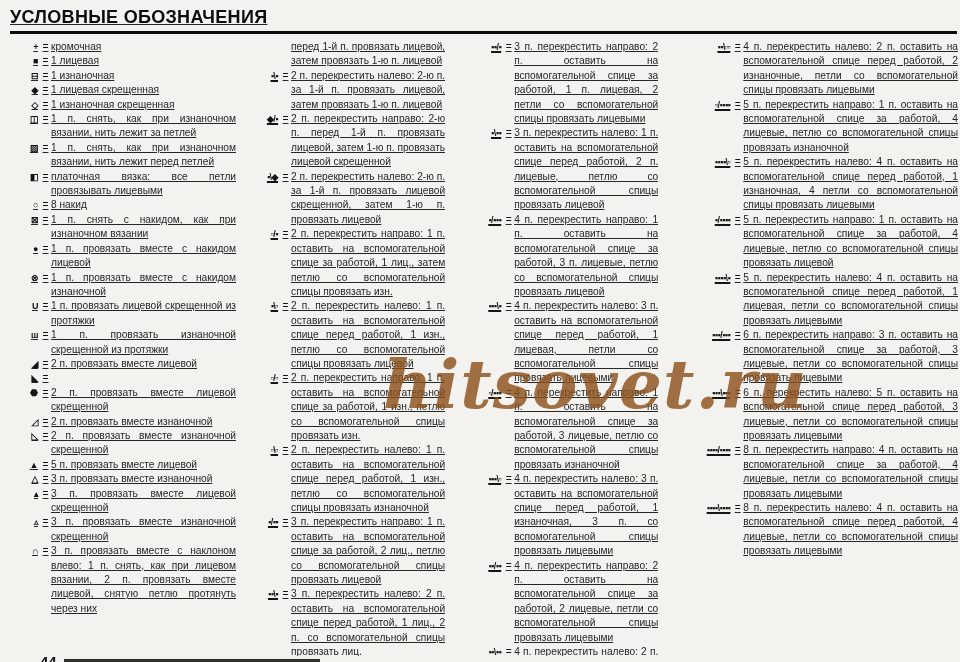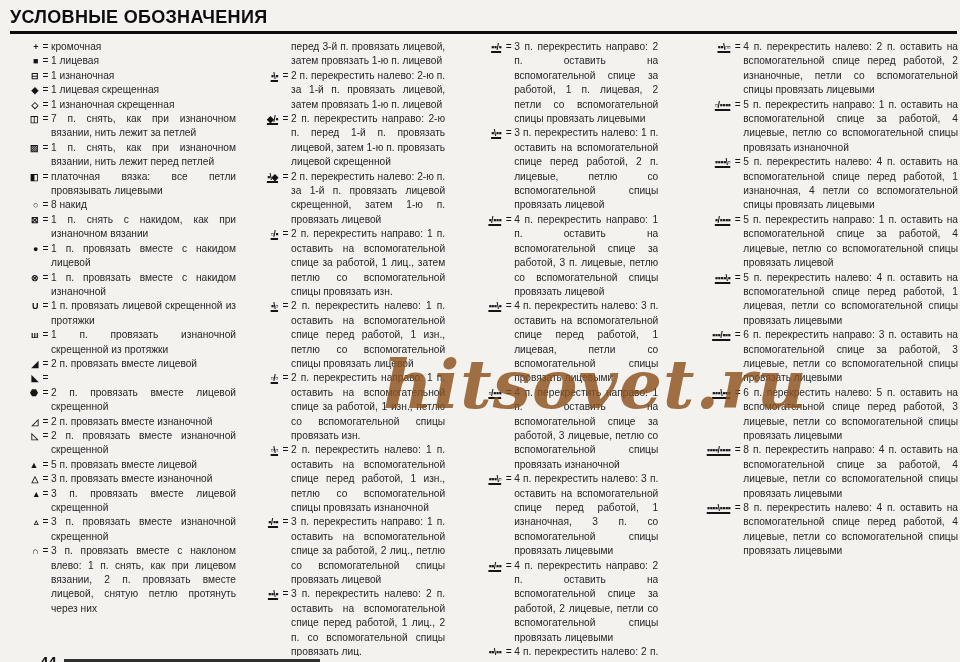--- a/index.html
+++ b/index.html
@@ -1,19 +1,20 @@
 <!DOCTYPE html>
 <html><head>
 <meta charset="utf-8">
 <style>
   html,body{margin:0;padding:0;}
   .page{
     position:relative;width:960px;height:662px;overflow:hidden;
     background:#f3f2ee;color:#262626;
     font-family:"Liberation Sans", sans-serif;
+    text-decoration:underline;
   }
   .header{padding:7px 10px 0 10px;}
   .title{
     font-size:18px;font-weight:800;letter-spacing:.3px;color:#0d0d0d;
     font-family:"Liberation Sans", sans-serif;
   }
   .rule{height:3px;background:#0c0c0c;margin:3px 0 4px 0;width:947px;}
   .columns{
     display:flex;gap:4px;padding:2px 2px 0 10px;height:616px;overflow:hidden;
   }
@@ -83,21 +84,21 @@
           <span class="txt">1 лицевая скрещенная</span>
         </div>
         <div class="entry">
           <span class="sym">◇</span>
           <span class="eq">=</span>
           <span class="txt">1 изнаночная скрещенная</span>
         </div>
         <div class="entry">
           <span class="sym">◫</span>
           <span class="eq">=</span>
-          <span class="txt">7 п. снять, как при изнаночном вязании, нить лежит за петлей</span>
+          <span class="txt">1 п. снять, как при изнаночном вязании, нить лежит за петлей</span>
         </div>
         <div class="entry">
           <span class="sym">▨</span>
           <span class="eq">=</span>
           <span class="txt">1 п. снять, как при изнаночном вязании, нить лежит перед петлей</span>
         </div>
         <div class="entry">
           <span class="sym">◧</span>
           <span class="eq">=</span>
           <span class="txt">платочная вязка: все петли провязывать лицевыми</span>
@@ -179,21 +180,21 @@
         <div class="entry">
           <span class="sym">∩</span>
           <span class="eq">=</span>
           <span class="txt">3 п. провязать вместе с наклоном влево: 1 п. снять, как при лицевом вязании, 2 п. провязать вместе лицевой, снятую петлю протянуть через них</span>
         </div>
       </div>
       <div class="col">
         <div class="entry">
           <span class="sym"></span>
           <span class="eq"></span>
-          <span class="txt">перед 3-й п. провязать лицевой, затем провязать 1-ю п. лицевой</span>
+          <span class="txt">перед 1-й п. провязать лицевой, затем провязать 1-ю п. лицевой</span>
         </div>
         <div class="entry">
           <span class="sym cable">▪\▪</span>
           <span class="eq">=</span>
           <span class="txt">2 п. перекрестить налево: 2-ю п. за 1-й п. провязать лицевой, затем провязать 1-ю п. лицевой</span>
         </div>
         <div class="entry">
           <span class="sym cable">◆/▪</span>
           <span class="eq">=</span>
           <span class="txt">2 п. перекрестить направо: 2-ю п. перед 1-й п. провязать лицевой, затем 1-ю п. провязать лицевой скрещенной</span>

